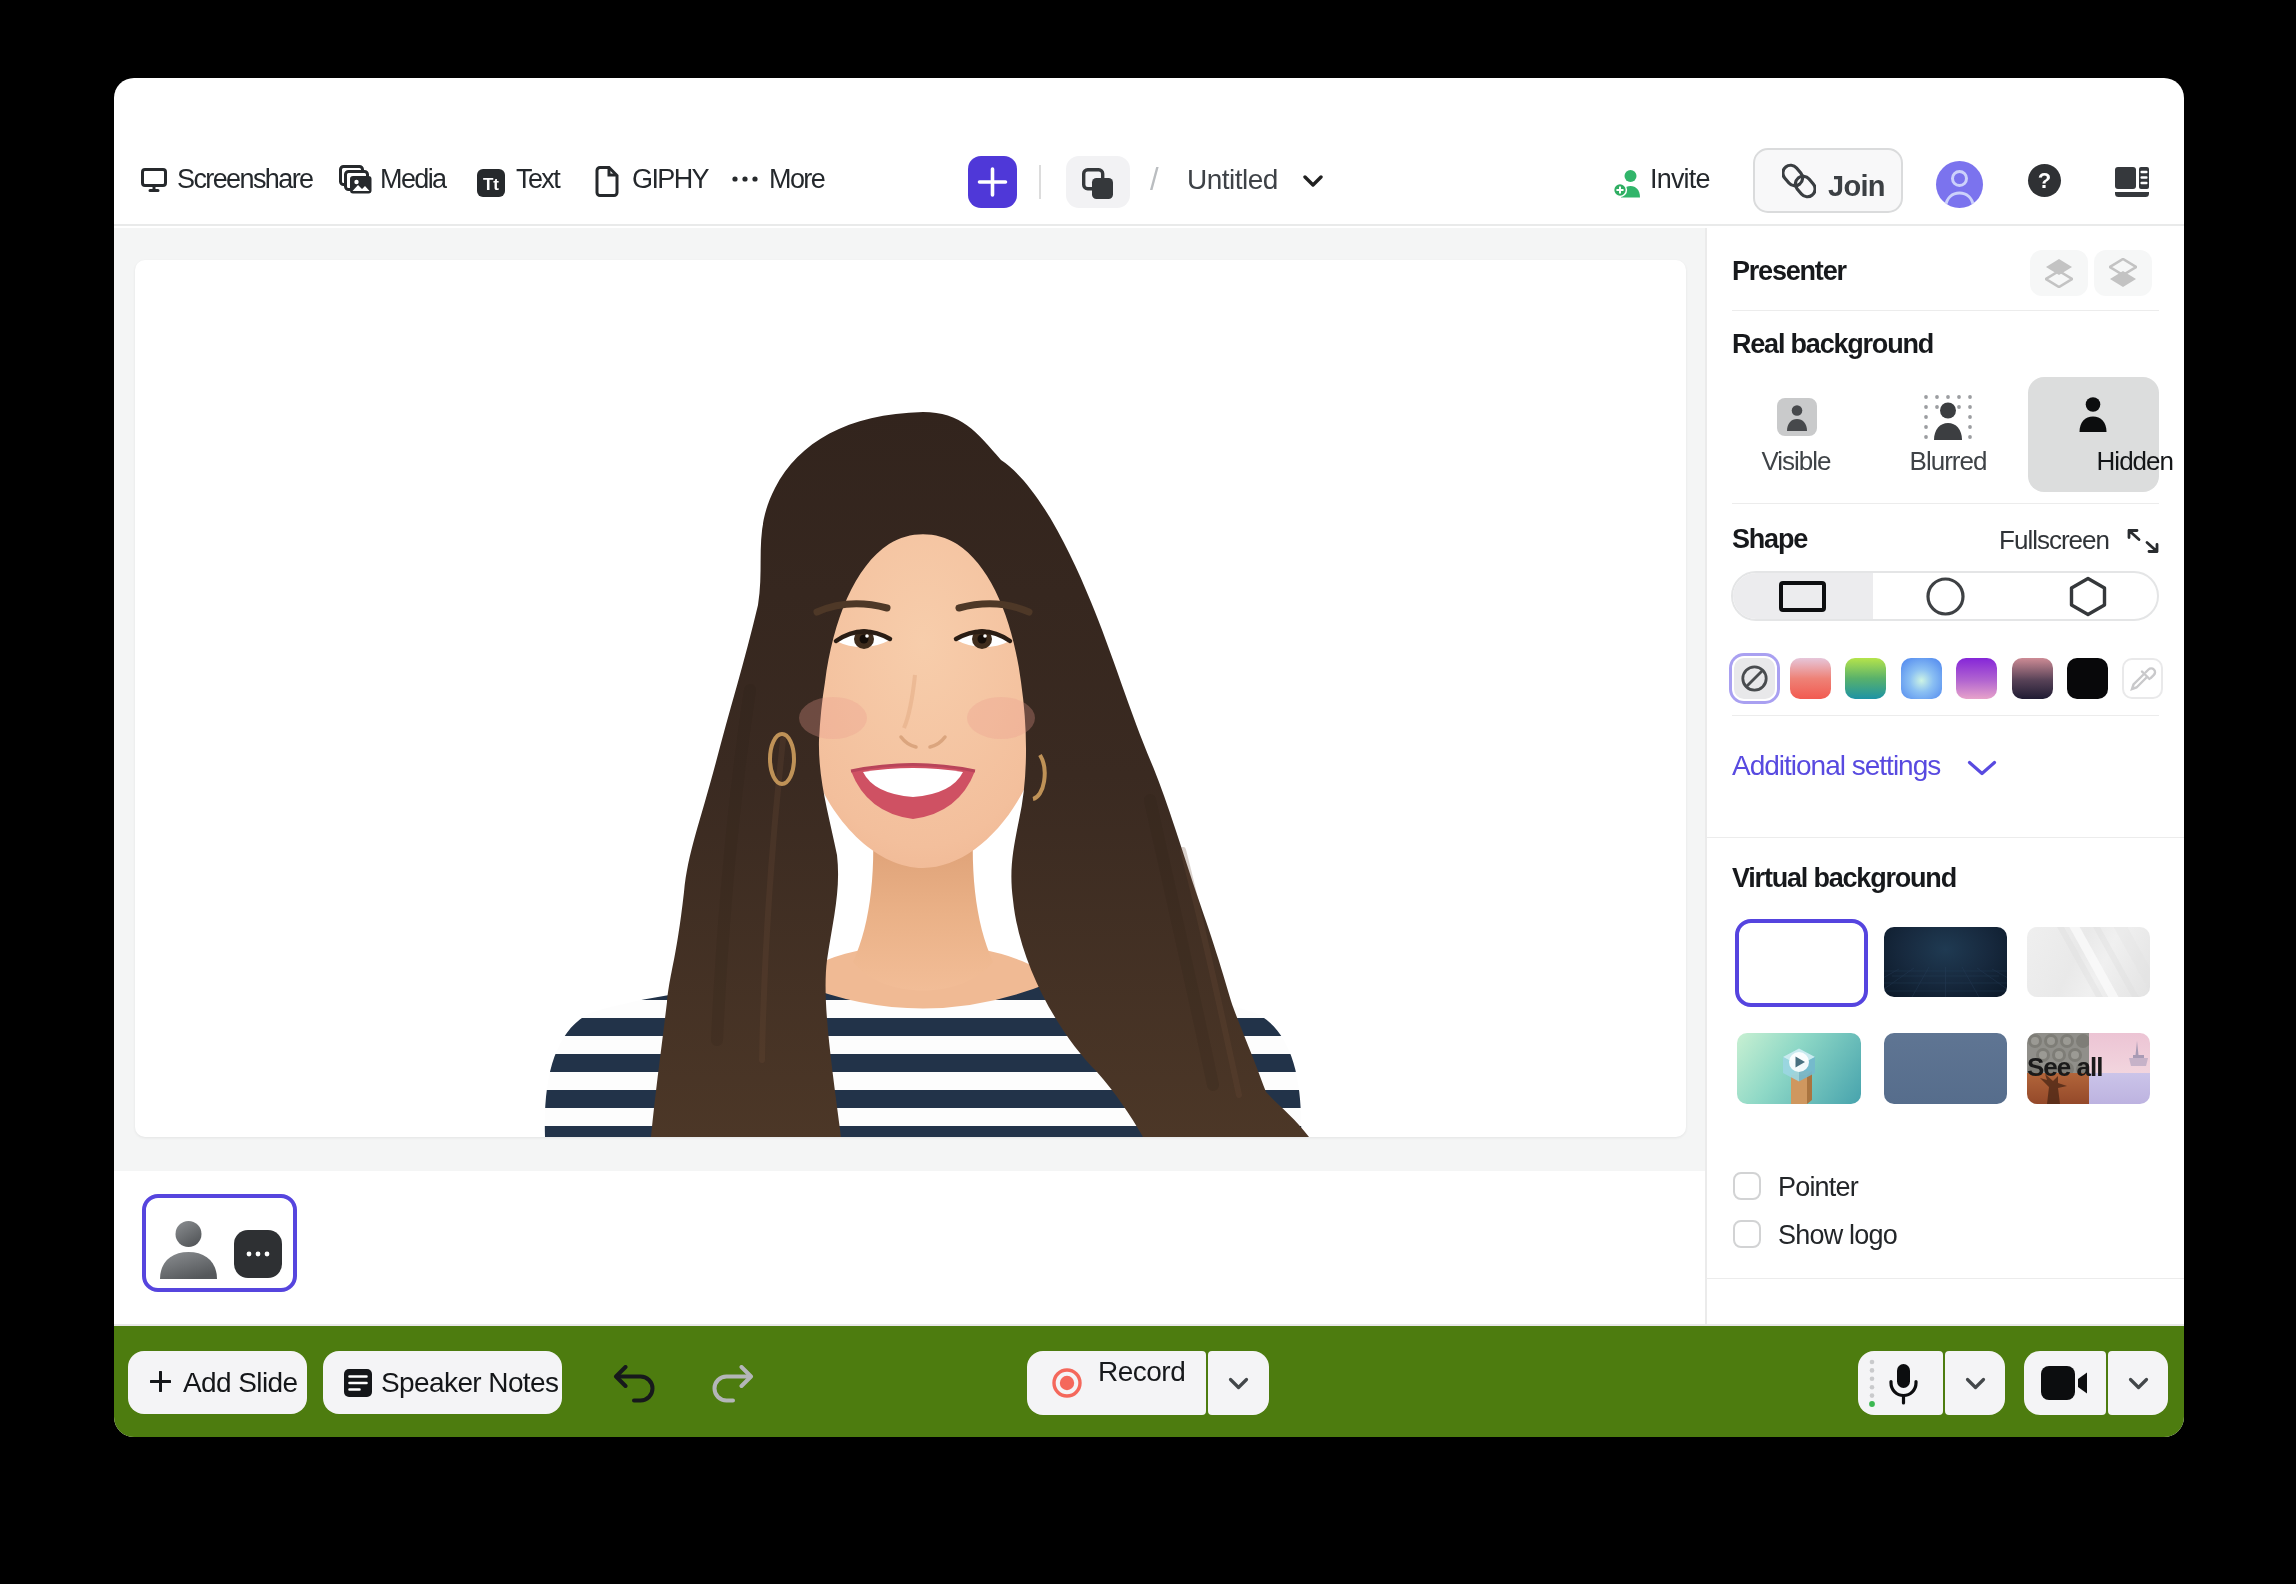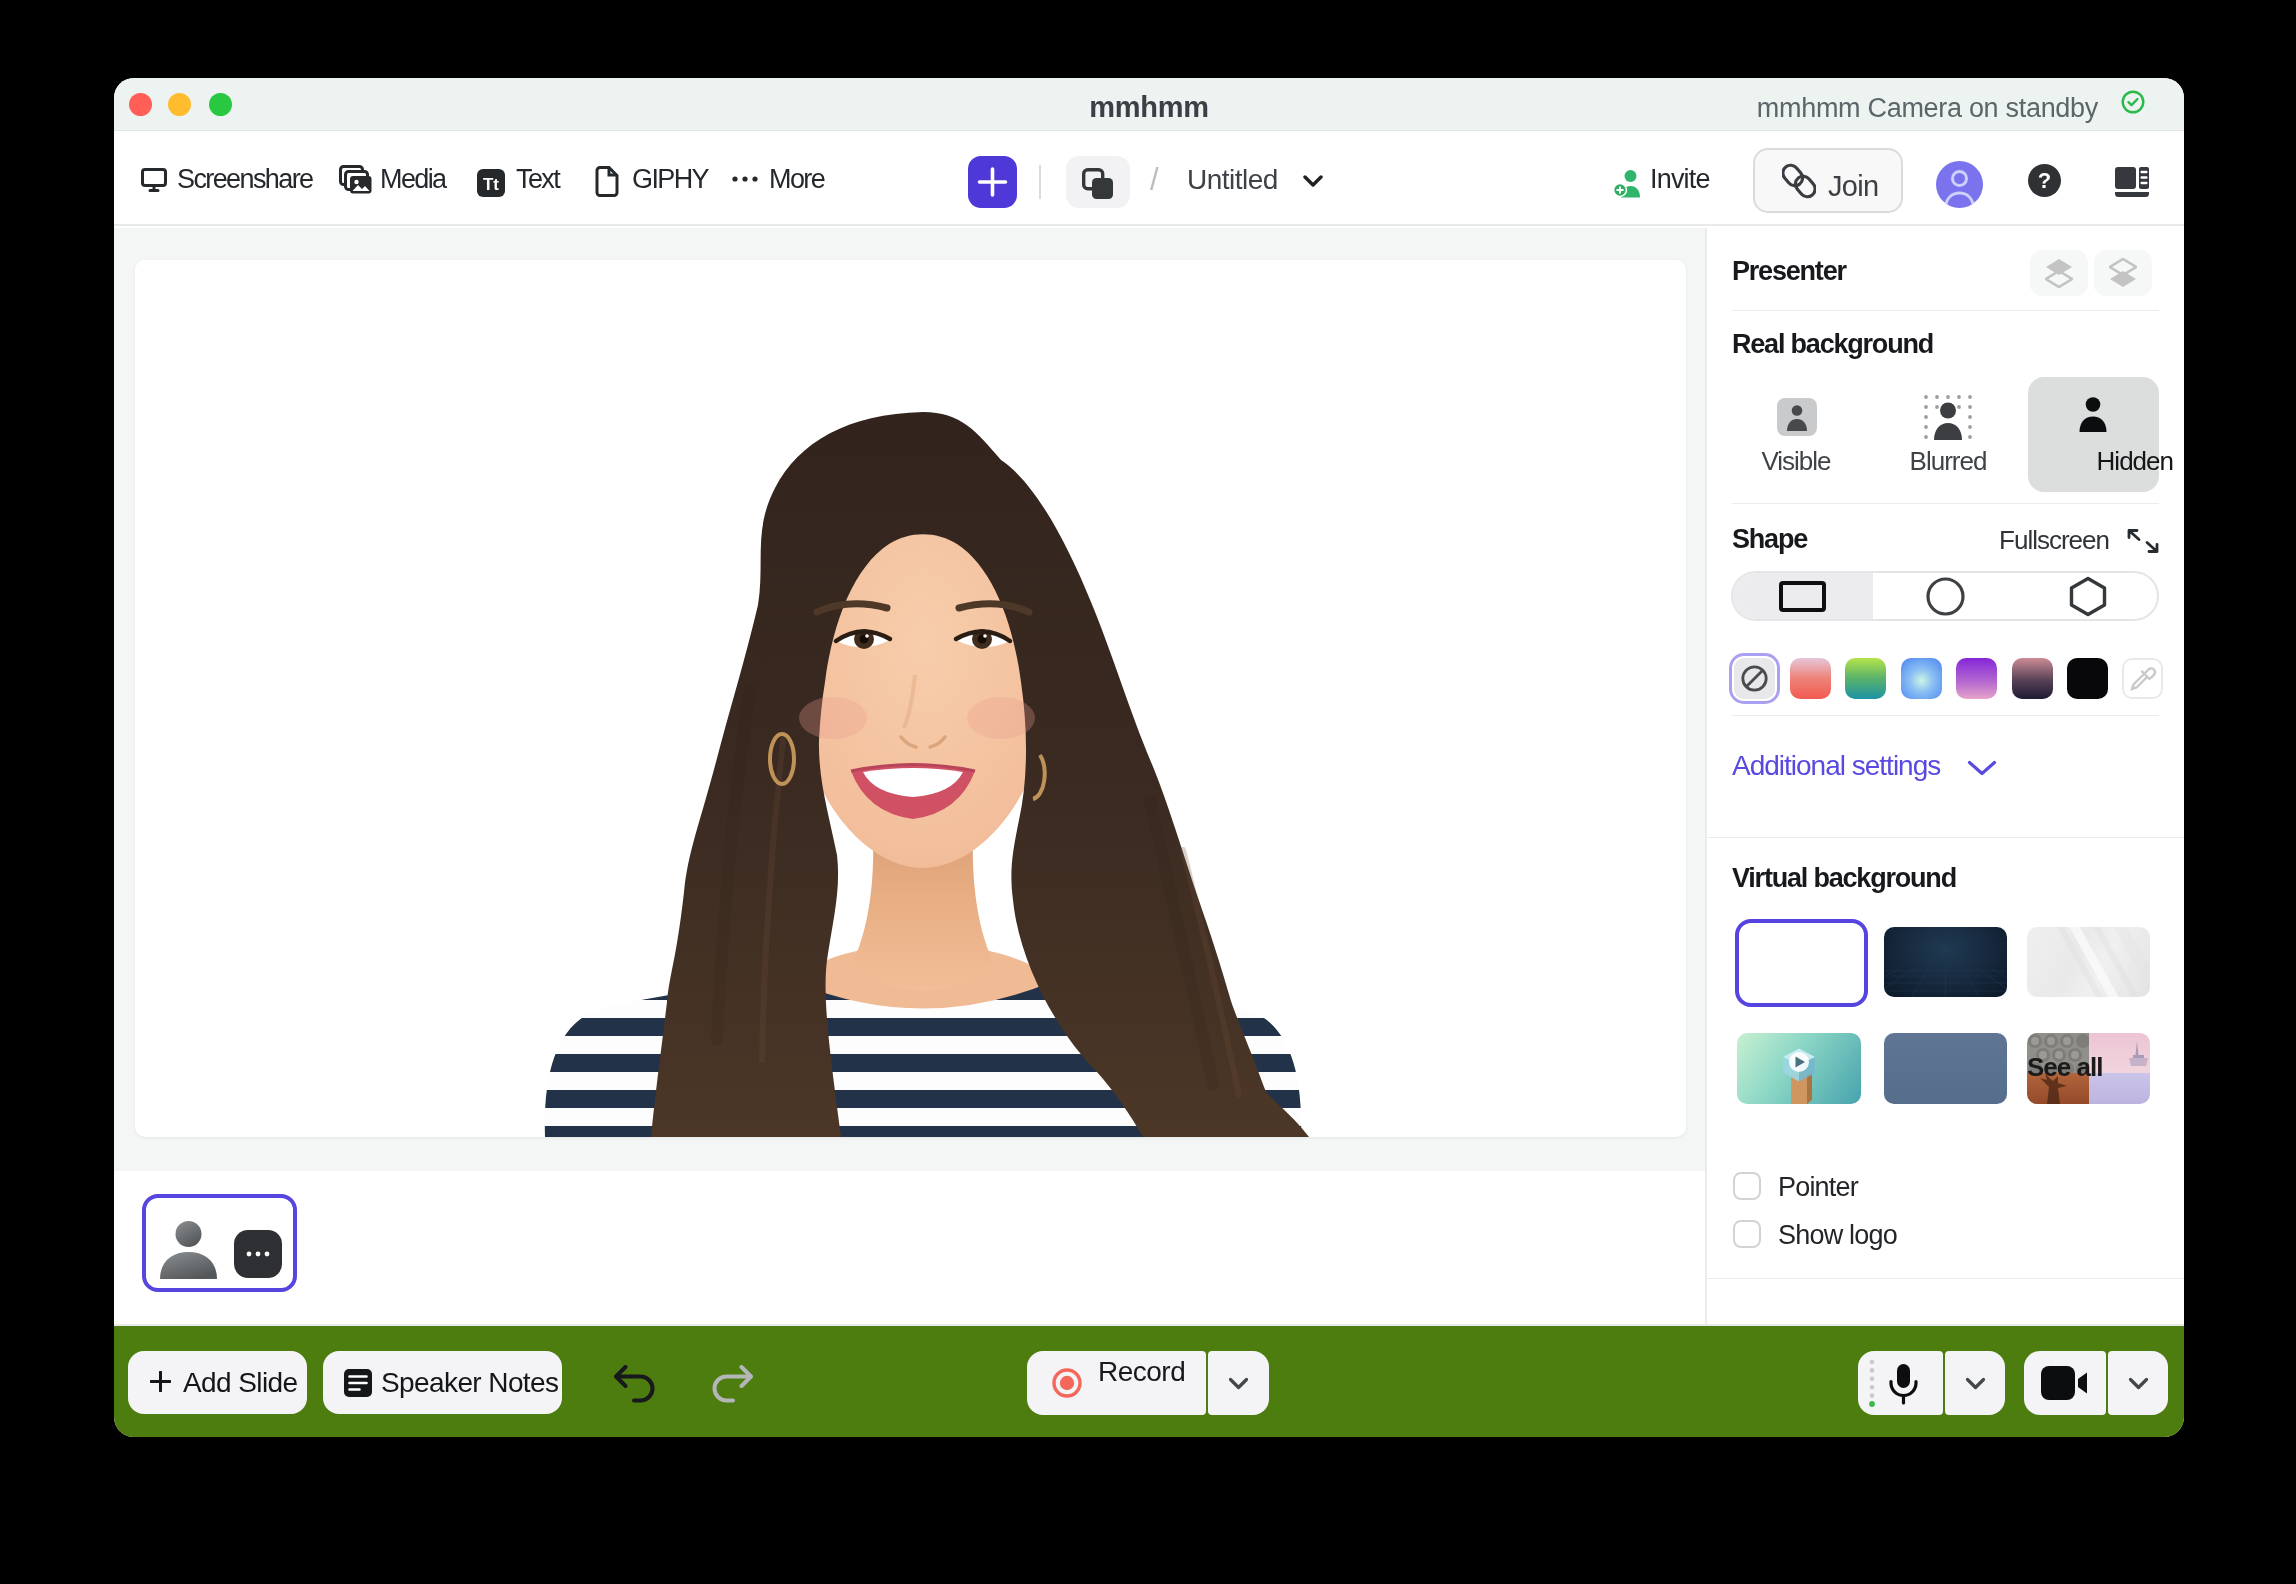--- a/index.html
+++ b/index.html
@@ -24,31 +24,20 @@
   #sidebar{position:absolute;left:1591px;top:150px;width:479px;height:1096px;background:#fff;border-left:2px solid #ebebeb}
   .hdr{font-weight:700;color:#17191c;font-size:27px;letter-spacing:-1.2px}
   .shr{position:absolute;left:1618px;width:427px;height:1px;background:#ececec}
   
   #bottombar{position:absolute;left:0;top:1246px;width:2070px;height:113px;background:#4d7c0f;border-top:2px solid #e9e9e9}
   .btn{position:absolute;background:#f4f4f6;border-radius:16px;display:flex;align-items:center;justify-content:center}
 </style>
 </head>
 <body>
 <div id="win">
-  <div id="titlebar">
-    <div class="tl" style="left:15px;background:#ff5f57"></div>
-    <div class="tl" style="left:54px;background:#febc2e"></div>
-    <div class="tl" style="left:95px;background:#28c840"></div>
-    <div id="title">mmhmm</div>
-    <div id="standby">mmhmm Camera on standby</div>
-    <svg class="abs" style="left:2007px;top:12px" width="24" height="24" viewBox="0 0 24 24">
-        <circle cx="12" cy="12" r="10.3" fill="none" stroke="#2bb94c" stroke-width="2.4"></circle>
-        <path d="M7.5 12.2l3 3 6-6.2" fill="none" stroke="#2bb94c" stroke-width="2.4" stroke-linecap="round" stroke-linejoin="round"></path>
-      </svg>
-  </div>
   <div id="toolbar">
 
     <svg class="abs" style="left:27px;top:35px" width="26" height="26" viewBox="0 0 26 26">
         <rect x="1.5" y="2.5" width="23" height="16" rx="2.5" fill="none" stroke="#26292c" stroke-width="3"></rect>
         <path d="M9 23.5h8M13 19v4" stroke="#26292c" stroke-width="3" stroke-linecap="round"></path>
       </svg>
     <div class="titem" style="left:63px">Screenshare</div>
 
     <svg class="abs" style="left:225px;top:33px" width="34" height="32" viewBox="0 0 34 32">
       <rect x="1.5" y="1.5" width="22" height="18" rx="3" fill="none" stroke="#26292c" stroke-width="3"></rect>
@@ -103,21 +92,21 @@
     </svg>
     <div class="titem" style="left:1536px;letter-spacing:-0.8px">Invite</div>
 
     <div class="abs" style="left:1639px;top:16px;width:150px;height:65px;border-radius:15px;background:#f8f8f9;border:2px solid #dadbdc"></div>
     <svg class="abs" style="left:1668px;top:31px" width="34" height="36" viewBox="0 0 34 36">
       <g fill="none" stroke="#3a3e42" stroke-width="3.2">
         <rect x="3" y="1.5" width="15.5" height="22" rx="7.7" transform="rotate(-40 10.75 12.5)"></rect>
         <rect x="15.5" y="12.5" width="15.5" height="22" rx="7.7" transform="rotate(-40 23.25 23.5)"></rect>
       </g>
     </svg>
-    <div class="abs" style="left:1714px;top:38px;font-size:29px;font-weight:400;color:#3c4044;letter-spacing:-0.7px">Join</div>
+    <div class="abs" style="left:1714px;top:38px;font-size:29px;font-weight:700;color:#3c4044;letter-spacing:-0.7px">Join</div>
 
     <div class="abs" style="left:1822px;top:29px;width:47px;height:47px;border-radius:50%;background:#7b73ee;overflow:hidden">
       <svg width="47" height="47" viewBox="0 0 47 47">
           <g fill="none" stroke="#ccd1fb" stroke-width="3">
             <circle cx="23.5" cy="17.5" r="7"></circle>
             <path d="M9.5 45c1.5-8.5 7-13 14-13s12.5 4.5 14 13"></path>
           </g>
         </svg>
     </div>
 

